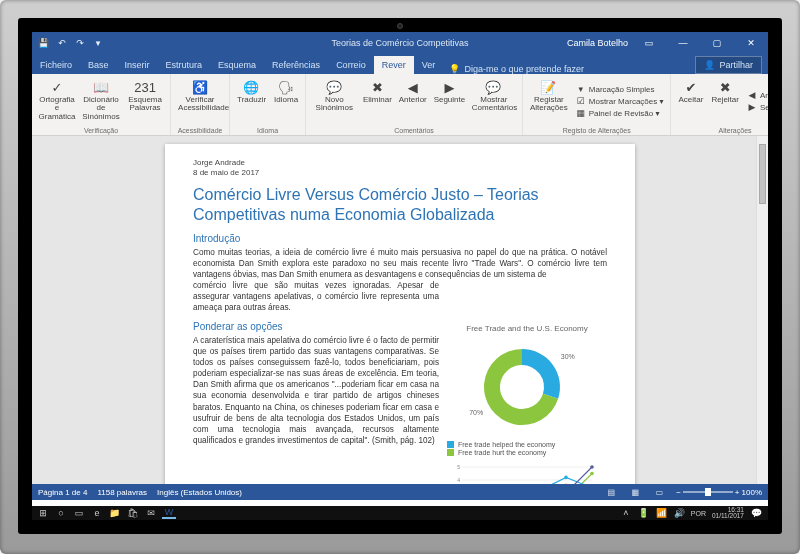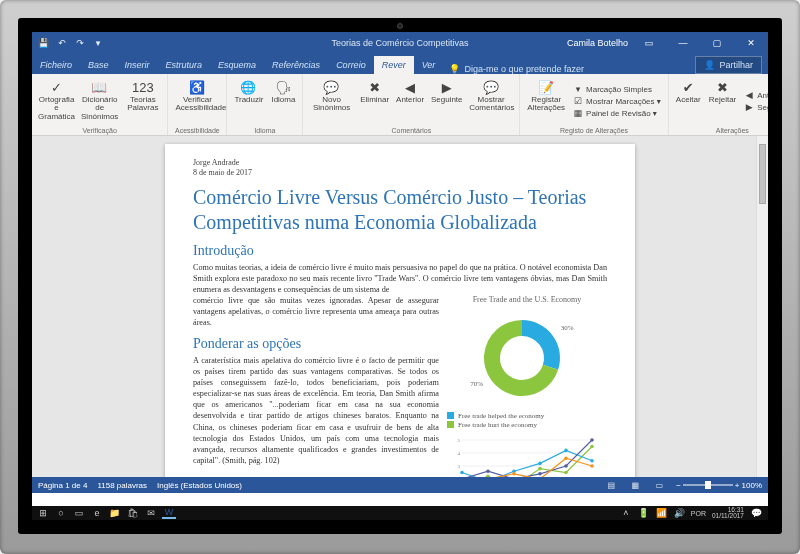--- a/index.html
+++ b/index.html
@@ -30,40 +30,40 @@
   .group .buttons { display: flex; gap: 2px; flex: 1; }
   .group .glabel { text-align: center; color: #6a6a6a; font-size: 7px; padding-top: 1px; }
   .rbtn { display: flex; flex-direction: column; align-items: center; justify-content: flex-start; padding: 2px 3px; cursor: pointer; min-width: 30px; }
   .rbtn .ricon { width: 18px; height: 18px; display: flex; align-items: center; justify-content: center; font-size: 13px; }
   .rbtn .rlabel { text-align: center; line-height: 1.05; max-width: 44px; }
   .rstack { display: flex; flex-direction: column; gap: 0; justify-content: center; }
   .rstack .srow { display: flex; align-items: center; gap: 3px; padding: 1px 3px; cursor: pointer; white-space: nowrap; }
   .srow .sicon { width: 10px; height: 10px; display: inline-flex; align-items: center; justify-content: center; font-size: 9px; }
 
   
-  .docarea { position: absolute; top: 104px; bottom: 30px; left: 0; right: 0; background: #e6e6e6; overflow: hidden; font-family: Liberation Serif, serif; }
+  .docarea { position: absolute; top: 104px; bottom: 30px; left: 0; right: 0; background: #e6e6e6; overflow: hidden; }
   .page { position: absolute; left: 50%; transform: translateX(-50%); top: 8px; width: 470px; height: 640px; background: #fff; box-shadow: 0 1px 4px rgba(0,0,0,.3); padding: 14px 28px; }
   .page .meta { font-size: 8px; color: #444; line-height: 1.3; }
-  .page h1 { font-size: 20px; font-weight: normal; color: #2e74b5; margin: 6px 0 4px 0; line-height: 1.25; }
-  .page h2 { font-size: 14px; font-weight: normal; color: #2e74b5; margin: 8px 0 3px 0; }
+  .page h1 { font-size: 16px; font-weight: normal; color: #2e74b5; margin: 6px 0 4px 0; line-height: 1.25; }
+  .page h2 { font-size: 10px; font-weight: normal; color: #2e74b5; margin: 8px 0 3px 0; }
   .page p { font-size: 8.2px; color: #333; line-height: 1.35; text-align: justify; }
   .page .cols { display: flex; gap: 8px; }
   .page .coltext { flex: 1; }
-  .page .colchart { width: 160px; }
+  .page .colchart { width: 160px; margin-top: 44px; }
   .charttitle { font-size: 8px; color: #666; text-align: center; margin-bottom: 4px; }
   .legend { font-size: 7px; color: #555; margin-top: 4px; }
   .legend .litem { display: flex; align-items: center; gap: 4px; margin: 1px 0; }
   .lsw { width: 7px; height: 7px; }
 
   .vscroll { position: absolute; right: 0; top: 0; bottom: 0; width: 12px; background: #f0f0f0; border-left: 1px solid #ddd; }
   .vscroll .thumb { position: absolute; left: 2px; right: 2px; top: 8px; height: 60px; background: #c2c2c2; border: 1px solid #a8a8a8; }
 
   
   .statusbar { position: absolute; left: 0; right: 0; height: 16px; background: #2b579a; color: #fff; font-size: 8px; display: flex; align-items: center; padding: 0 6px; gap: 10px; }
-  .statusbar.word { bottom: 27px; }
+  .statusbar.word { bottom: 20px; }
   .statusbar .spacer { flex: 1; }
   .viewbtn { width: 14px; height: 12px; display: flex; align-items: center; justify-content: center; cursor: pointer; opacity: .85; }
   .zoom { display: flex; align-items: center; gap: 2px; }
   .zoom .track { width: 50px; height: 2px; background: rgba(255,255,255,.5); position: relative; }
   .zoom .track .zthumb { position: absolute; top: -3px; left: 50%; width: 6px; height: 8px; background: #fff; transform: translateX(-50%); }
 
   
   .taskbar { position: absolute; bottom: 0; left: 0; right: 0; height: 14px; background: #101010; display: flex; align-items: center; padding: 0 4px; gap: 4px; color: #ccc; font-size: 7px; }
   .tb-icon { width: 14px; height: 12px; display: flex; align-items: center; justify-content: center; cursor: pointer; font-size: 9px; }
   .tb-icon.active { border-bottom: 2px solid #76b9ed; }
@@ -91,21 +91,21 @@
         <div class="userarea">
           <span>Camila Botelho</span>
           <span class="winbtn">▭</span>
           <span class="winbtn">―</span>
           <span class="winbtn">▢</span>
           <span class="winbtn">✕</span>
         </div>
       </div>
 
       <div class="ribbon-tabs">
-        <div id="tabs-holder" style="display:flex;font-style:italic;">
+        <div id="tabs-holder" style="display:flex;">
             <div class="ribbon-tab">Ficheiro</div>
             <div class="ribbon-tab">Base</div>
             <div class="ribbon-tab">Inserir</div>
             <div class="ribbon-tab">Estrutura</div>
             <div class="ribbon-tab">Esquema</div>
             <div class="ribbon-tab">Referências</div>
             <div class="ribbon-tab">Correio</div>
             <div class="ribbon-tab active">Rever</div>
             <div class="ribbon-tab">Ver</div>
           </div>
@@ -124,22 +124,22 @@
             <div class="buttons">
               <div class="rbtn">
                 <div class="ricon">✓</div>
                 <div class="rlabel">Ortografia e Gramática</div>
               </div>
               <div class="rbtn">
                 <div class="ricon">📖</div>
                 <div class="rlabel">Dicionário de Sinónimos</div>
               </div>
               <div class="rbtn">
-                <div class="ricon">123</div>
-                <div class="rlabel">Teorias Palavras</div>
+                <div class="ricon">231</div>
+                <div class="rlabel">Esquema Palavras</div>
               </div>
             </div>
             <div class="glabel">Verificação</div>
           </div>
           <div class="group">
             <div class="buttons">
               <div class="rbtn">
                 <div class="ricon">♿</div>
                 <div class="rlabel">Verificar Acessibilidade</div>
               </div>

